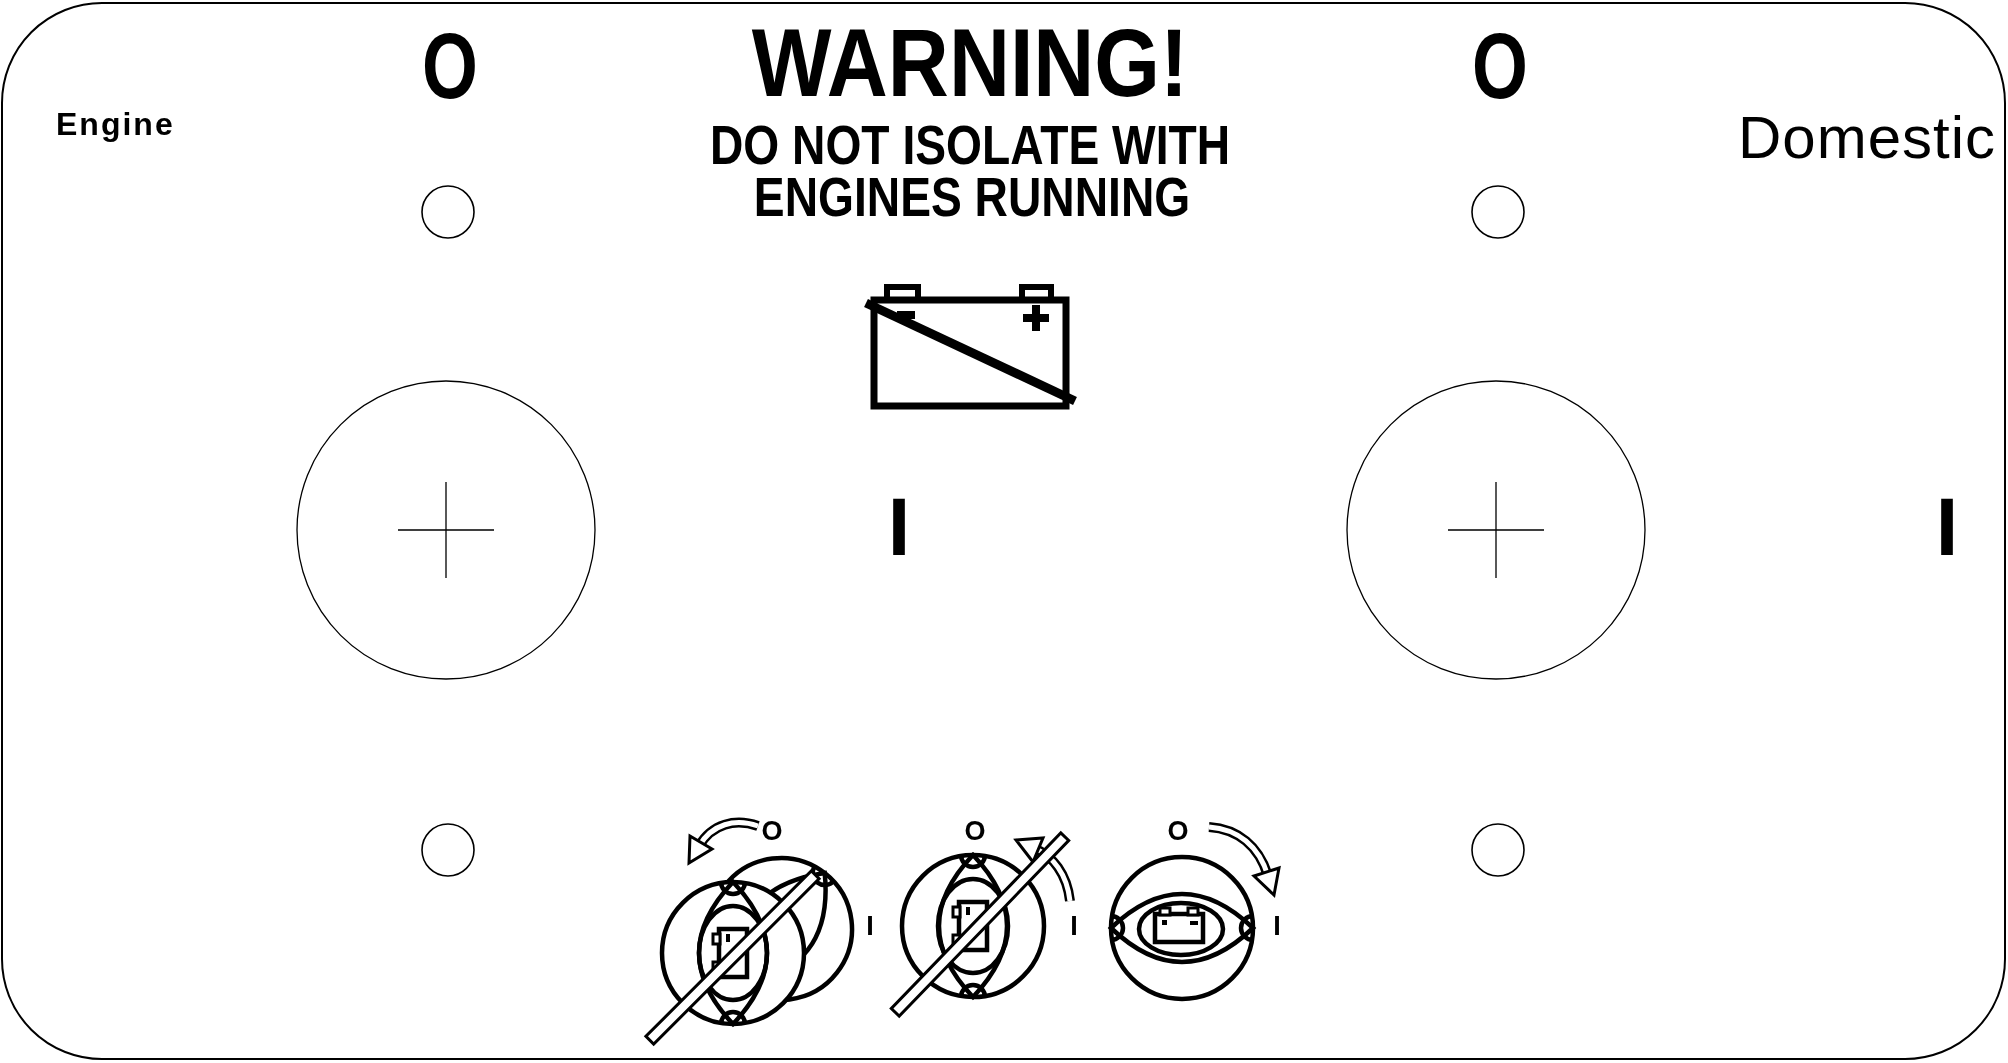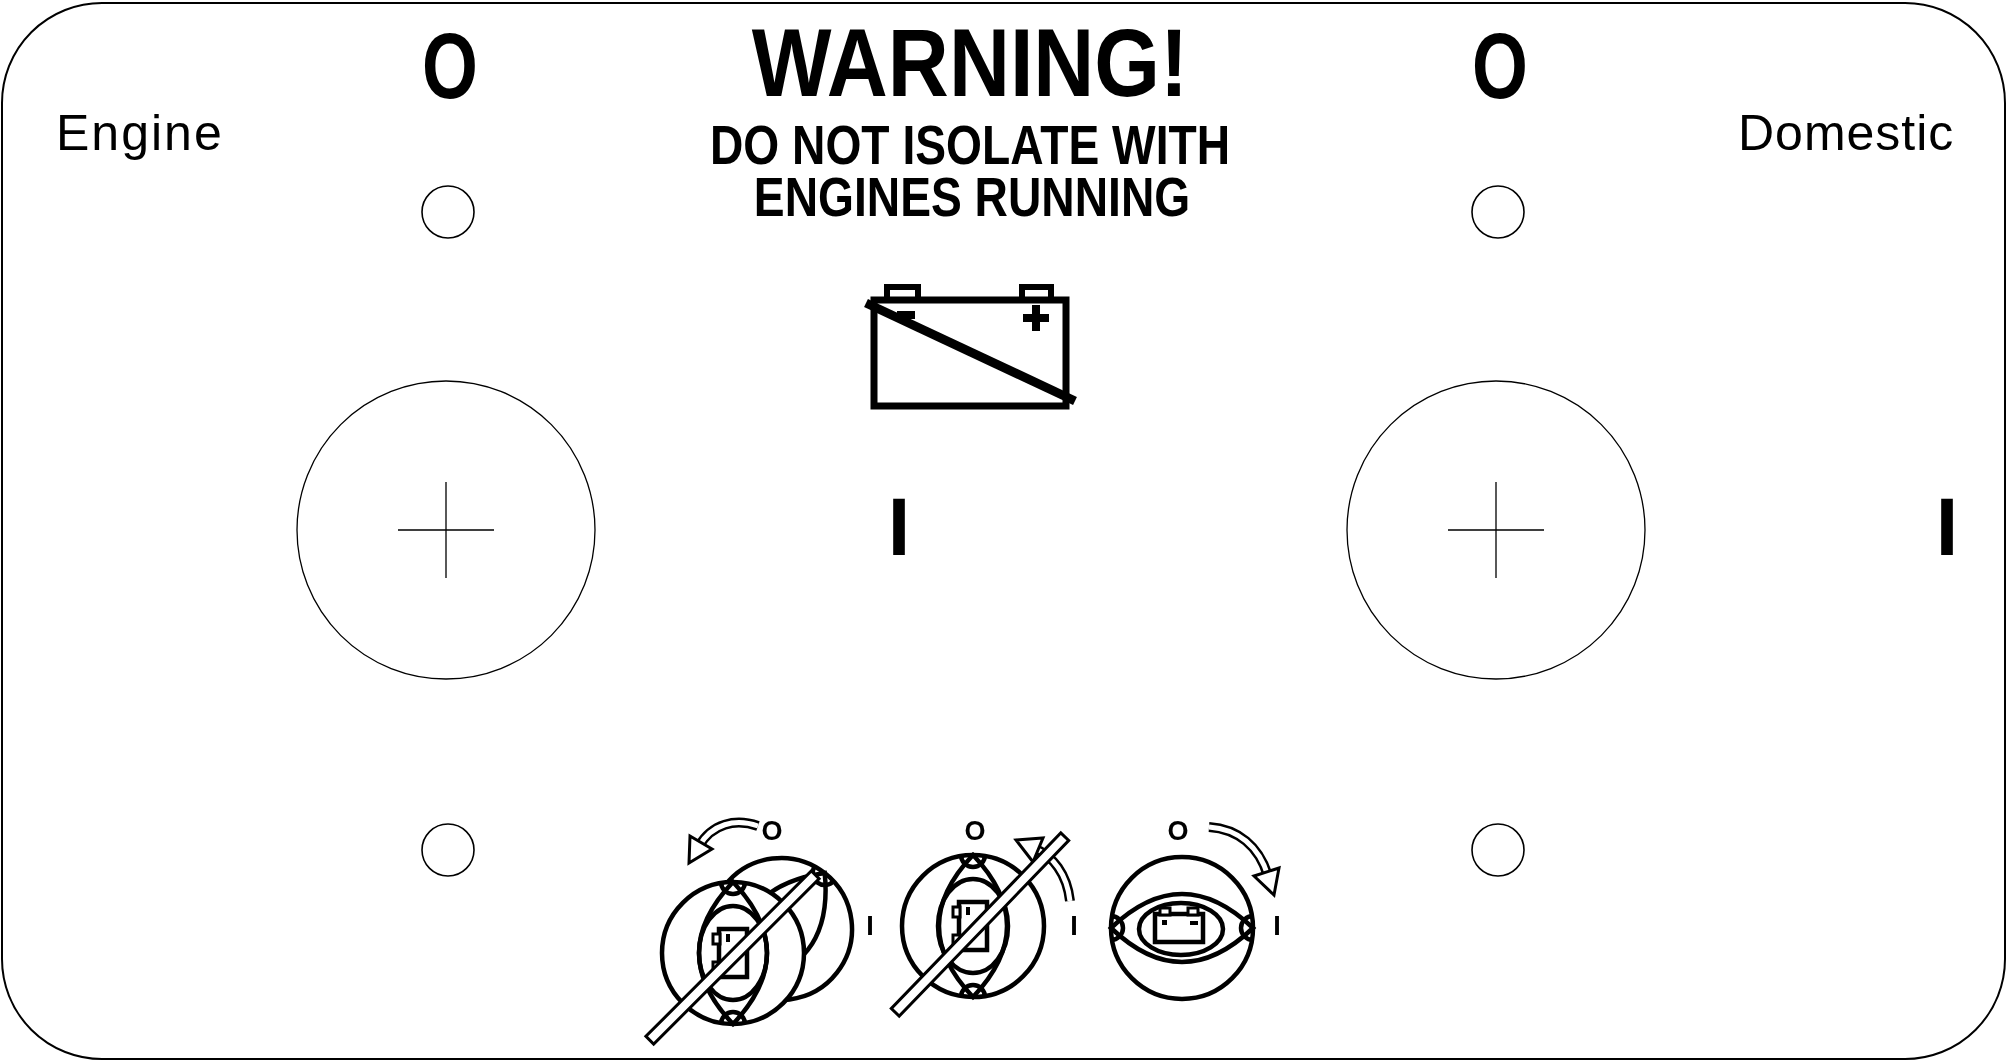--- a/index.html
+++ b/index.html
@@ -103,22 +103,22 @@
           <use href="#notches"></use>
       </g>
       <ellipse cx="1181" cy="929" rx="42" ry="26" class="knob"></ellipse>
       <use href="#batt" transform="translate(1179,928)"></use>
       <path class="band-o" d="M1209,827 C1238,829 1259,846 1268,876"></path>
       <path class="band-i" d="M1209,827 C1238,829 1259,846 1268,876"></path>
       <polygon class="head" points="1274,895 1279,868 1254,876"></polygon>
     </g>
   </svg>
 
-  <div class="t" style="left:56px;top:108px;font-size:50px;letter-spacing:2px;">Engine</div>
-  <div class="t" style="left:1738px;top:108px;font-size:50px;letter-spacing:1px;">Domestic</div>
+  <div class="t" style="left:56px;top:108px;font-size:32px;letter-spacing:2px;font-weight:bold;">Engine</div>
+  <div class="t" style="left:1738px;top:108px;font-size:60px;letter-spacing:1px;">Domestic</div>
 
   <div class="t b cx78" style="left:450px;top:20px;font-size:92px;">O</div>
   <div class="t b cx78" style="left:1500px;top:20px;font-size:92px;">O</div>
 
   <div class="t b c" style="left:899px;top:487px;font-size:81px;">I</div>
   <div class="t b c" style="left:1947px;top:487px;font-size:81px;">I</div>
 
   <div class="t b cx88" style="left:970px;top:15px;font-size:96px;">WARNING!</div>
   <div class="t b cx84" style="left:970px;top:118px;font-size:55px;">DO NOT ISOLATE WITH</div>
   <div class="t b cx84" style="left:972px;top:170px;font-size:55px;">ENGINES RUNNING</div>

